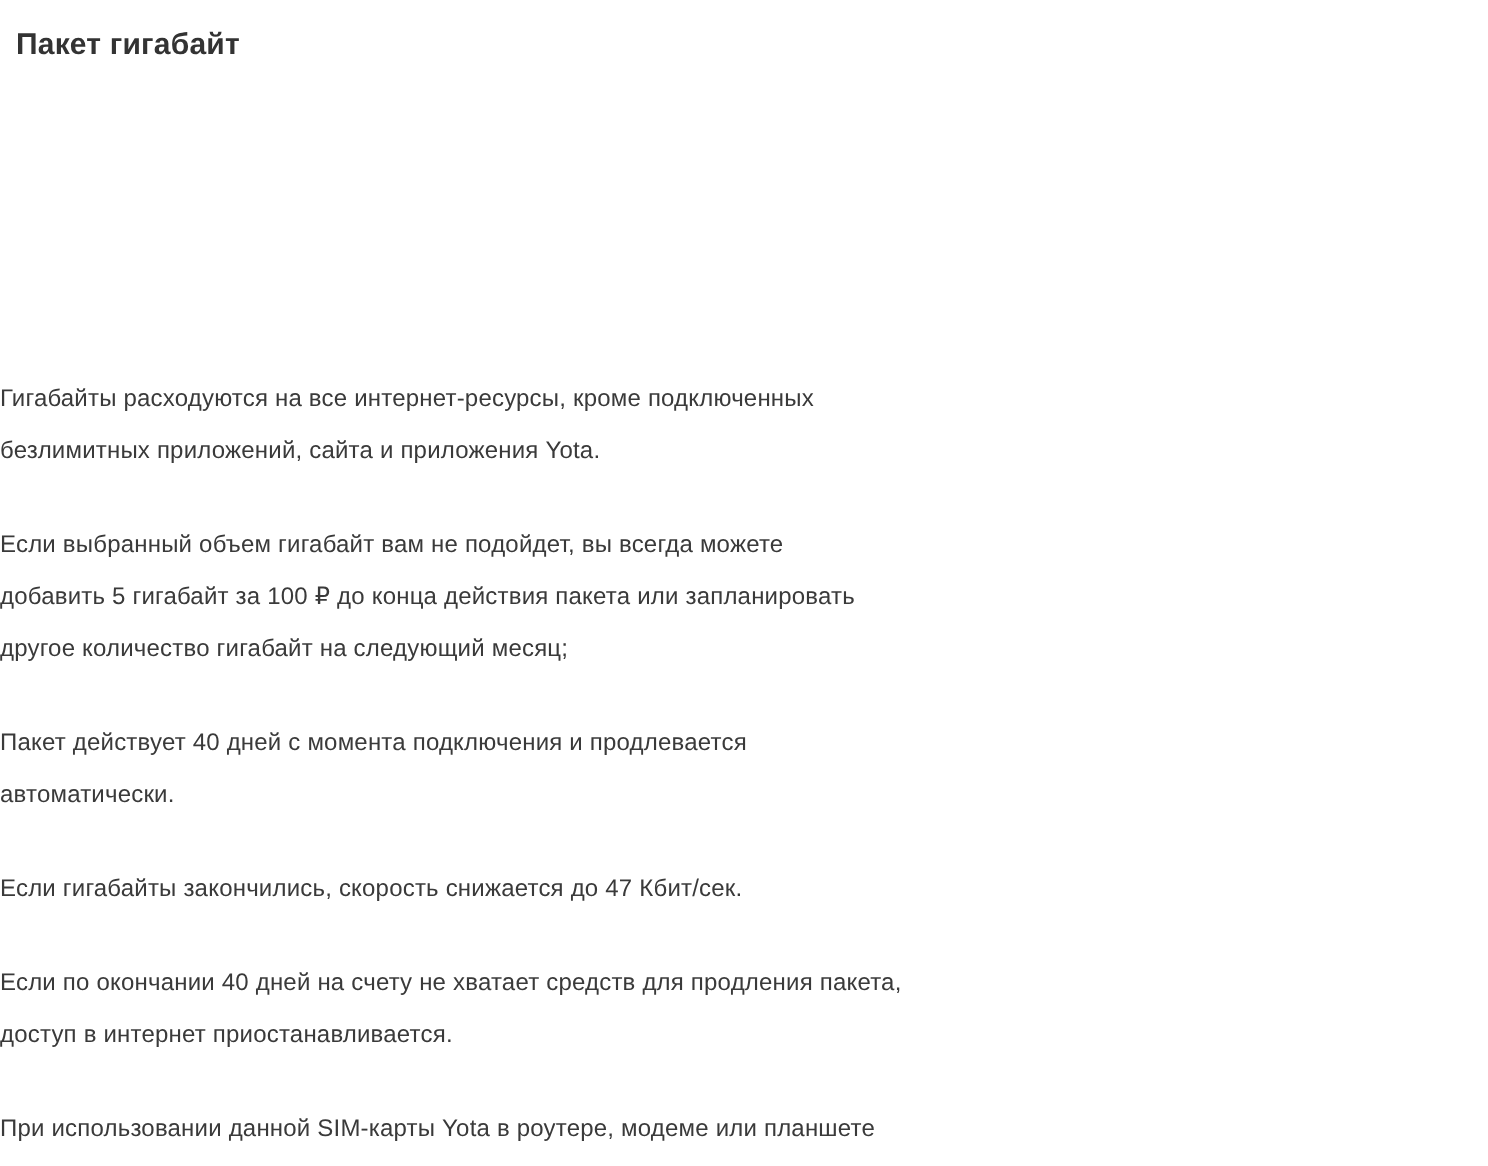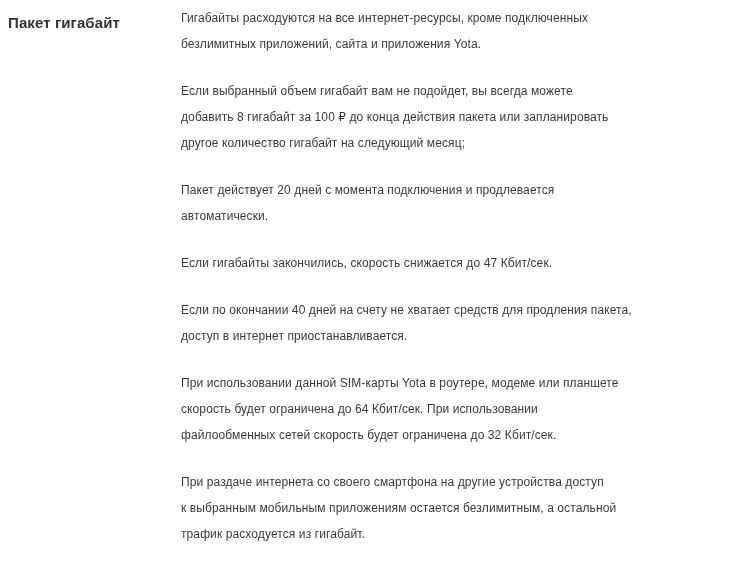--- a/index.html
+++ b/index.html
@@ -7,20 +7,21 @@
     background: #ffffff;
     font-family: "Liberation Sans", "DejaVu Sans", sans-serif;
   }
   .page {
     width: 744px;
     height: 583px;
     background: #ffffff;
     overflow: hidden;
     display: flex;
     align-items: flex-start;
+    flex-direction: column;
   }
   .label-col {
     width: 181px;
     flex: 0 0 181px;
     padding: 13px 10px 0 8px;
   }
   .row-label {
     font-size: 15px;
     line-height: 20px;
     font-weight: 700;
@@ -53,23 +54,23 @@
 <body>
 
 <div class="page">
   <div class="label-col">
     <div class="row-label">Пакет гигабайт</div>
   </div>
   <div class="content-col">
     <p class="para">Гигабайты расходуются на все интернет-ресурсы, кроме подключенных
 безлимитных приложений, сайта и приложения Yota.</p>
     <p class="para">Если выбранный объем гигабайт вам не подойдет, вы всегда можете
-добавить 8 гигабайт за 100 ₽ до конца действия пакета или запланировать
+добавить 5 гигабайт за 100 ₽ до конца действия пакета или запланировать
 другое количество гигабайт на следующий месяц;</p>
-    <p class="para">Пакет действует 20 дней с момента подключения и продлевается
+    <p class="para">Пакет действует 40 дней с момента подключения и продлевается
 автоматически.</p>
     <p class="para">Если гигабайты закончились, скорость снижается до 47 Кбит/сек.</p>
     <p class="para">Если по окончании 40 дней на счету не хватает средств для продления пакета,
 доступ в интернет приостанавливается.</p>
     <p class="para">При использовании данной SIM-карты Yota в роутере, модеме или планшете
 скорость будет ограничена до 64 Кбит/сек. При использовании
 файлообменных сетей скорость будет ограничена до 32 Кбит/сек.</p>
     <p class="para">При раздаче интернета со своего смартфона на другие устройства доступ
 к выбранным мобильным приложениям остается безлимитным, а остальной
 трафик расходуется из гигабайт.</p>

